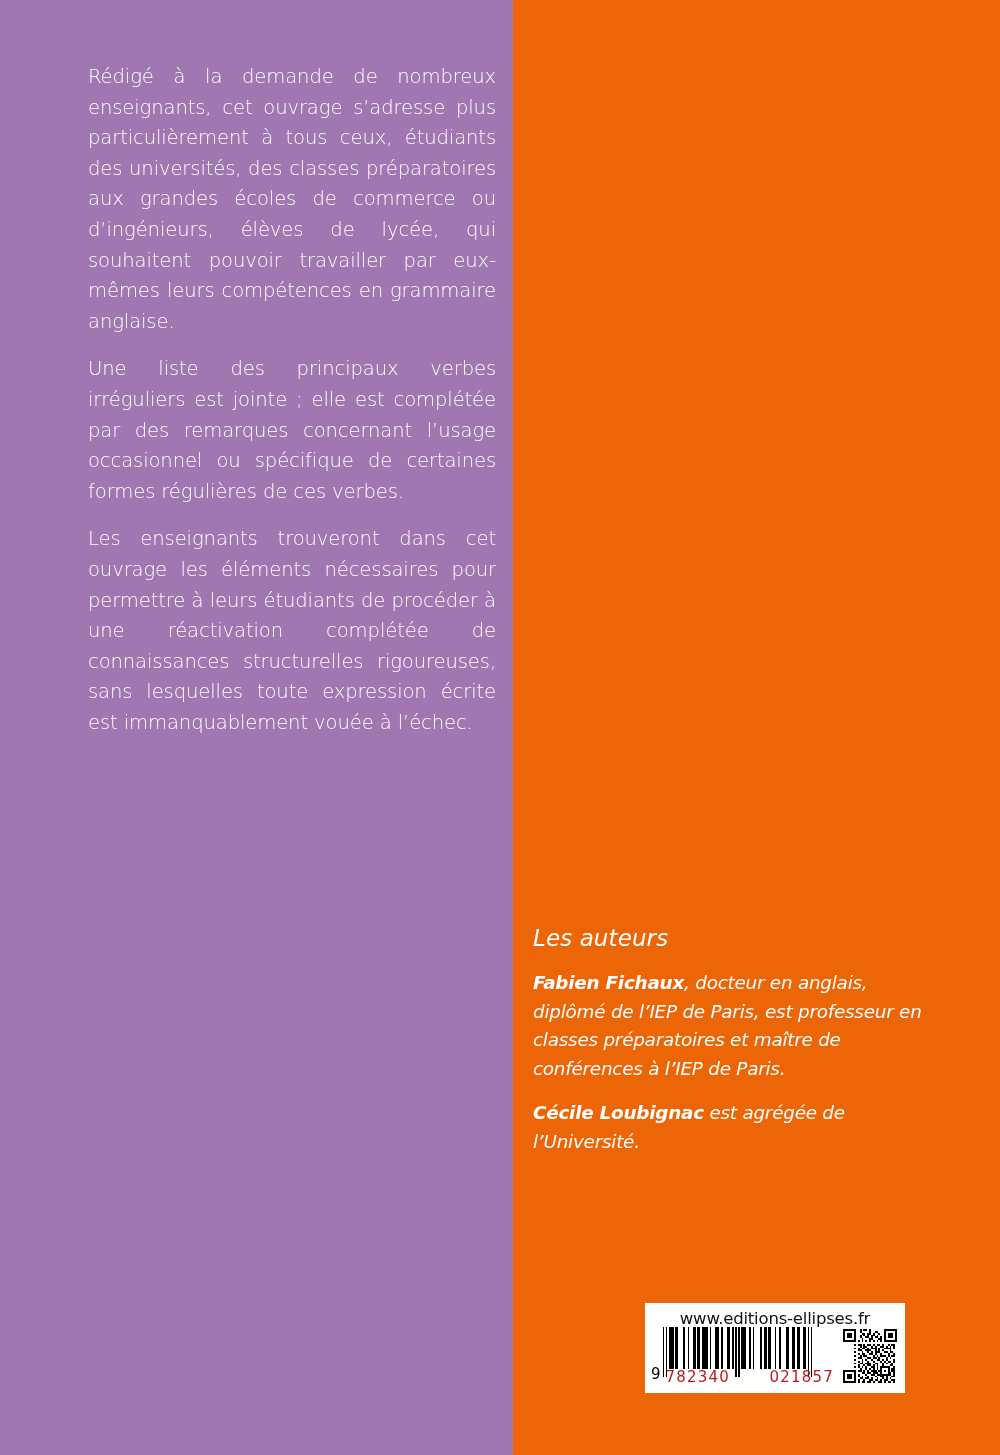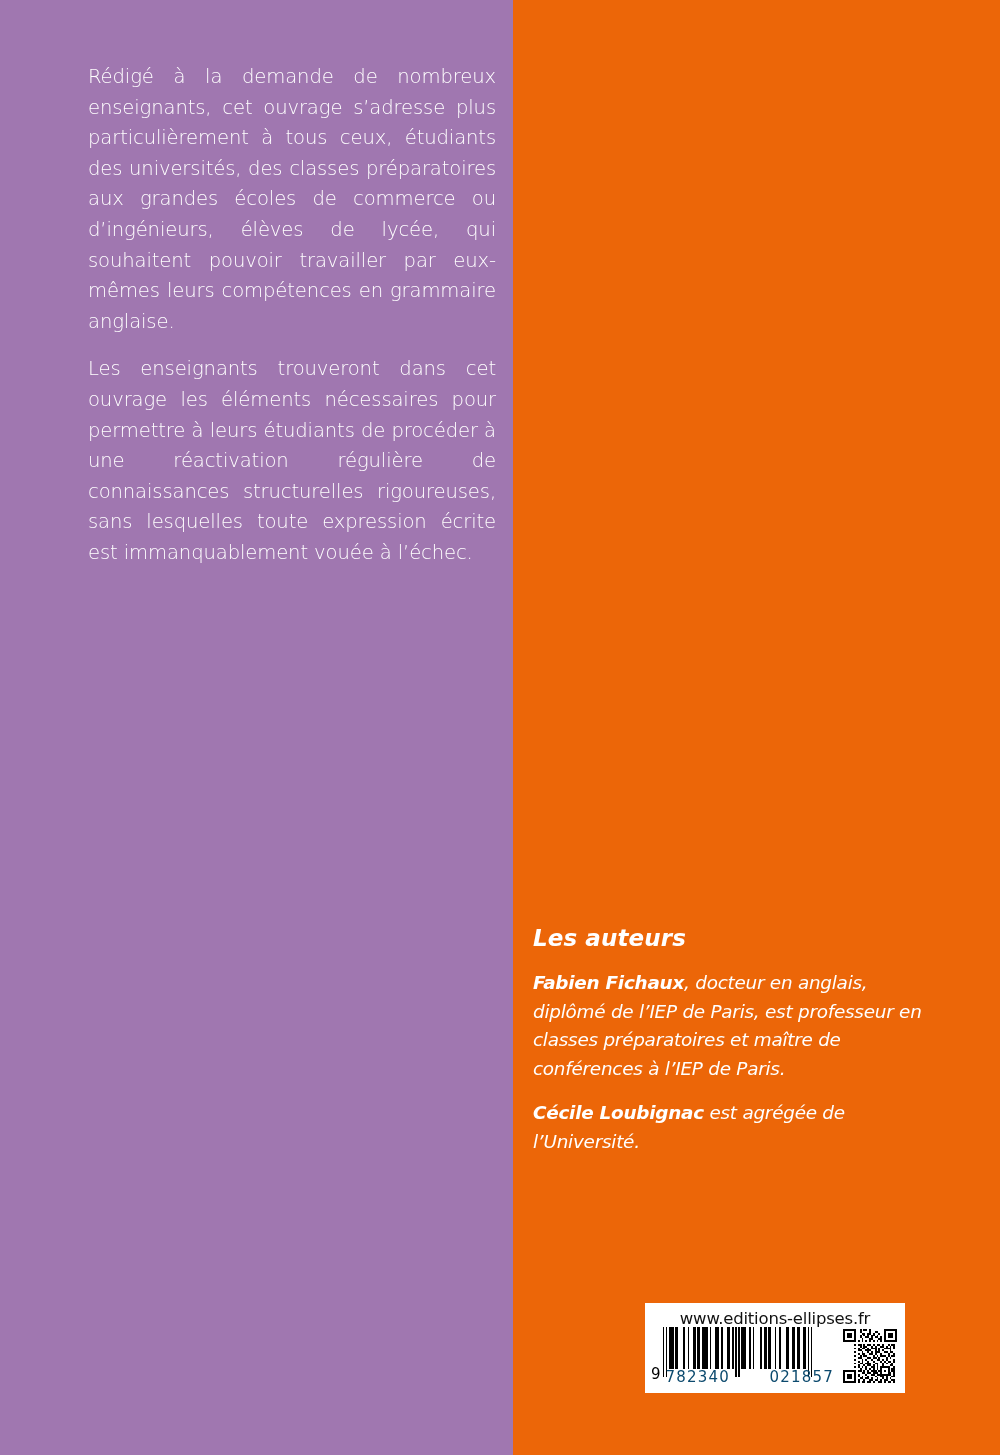--- a/index.html
+++ b/index.html
@@ -59,21 +59,21 @@
   .authors {
     position: absolute;
     left: 20px;
     top: 925px;
     width: 400px;
   }
   .authors-heading {
     color: #ffffff;
     font-family: "DejaVu Sans", sans-serif;
     font-size: 23px;
-    font-weight: bold;
+    font-weight: normal;
     font-style: italic;
     margin: 0 0 18px 0;
     letter-spacing: 0.1px;
   }
   .author-line {
     color: #ffffff;
     font-family: "DejaVu Sans", sans-serif;
     font-size: 18.4px;
     line-height: 28.5px;
     font-style: italic;
@@ -139,21 +139,21 @@
     height: 42px;
   }
   .ean-bars i.guard {
     height: 50px;
   }
   .ean-digits {
     display: flex;
     justify-content: space-between;
     font-family: "DejaVu Sans", sans-serif;
     font-size: 15px;
-    color: #0c4a6e;
+    color: #b91c1c;
     line-height: 1;
     margin-top: 1px;
     padding: 0 3px;
     letter-spacing: 1.2px;
   }
   .qr {
     flex: 0 0 auto;
     width: 54px;
     height: 54px;
     margin-left: 6px;
@@ -162,21 +162,22 @@
   .qr svg { display:block; }
 </style>
 </head>
 <body>
 
 <div class="cover">
 
   <div class="panel-purple">
     <div class="blurb">
       <p>Rédigé à la demande de nombreux enseignants, cet ouvrage s’adresse plus particulièrement à tous ceux, étudiants des universités, des classes préparatoires aux grandes écoles de commerce ou d’ingénieurs, élèves de lycée, qui souhaitent pouvoir travailler par eux-mêmes leurs compétences en grammaire anglaise.</p>
-      <p>Les enseignants trouveront dans cet ouvrage les éléments nécessaires pour permettre à leurs étudiants de procéder à une réactivation régulière de connaissances structurelles rigoureuses, sans lesquelles toute expression écrite est immanquablement vouée à l’échec.</p>
+      <p>Une liste des principaux verbes irréguliers est jointe ; elle est complétée par des remarques concernant l’usage occasionnel ou spécifique de certaines formes régulières de ces verbes.</p>
+      <p>Les enseignants trouveront dans cet ouvrage les éléments nécessaires pour permettre à leurs étudiants de procéder à une réactivation complétée de connaissances structurelles rigoureuses, sans lesquelles toute expression écrite est immanquablement vouée à l’échec.</p>
     </div>
   </div>
 
   <div class="panel-orange">
 
     <div class="authors">
       <div class="authors-heading">Les auteurs</div>
 
       <p class="author-line"><span class="author-name">Fabien Fichaux</span><span>, docteur en anglais, diplômé de l’IEP de Paris, est professeur en classes préparatoires et maître de conférences à l’IEP de Paris.</span></p>
 

